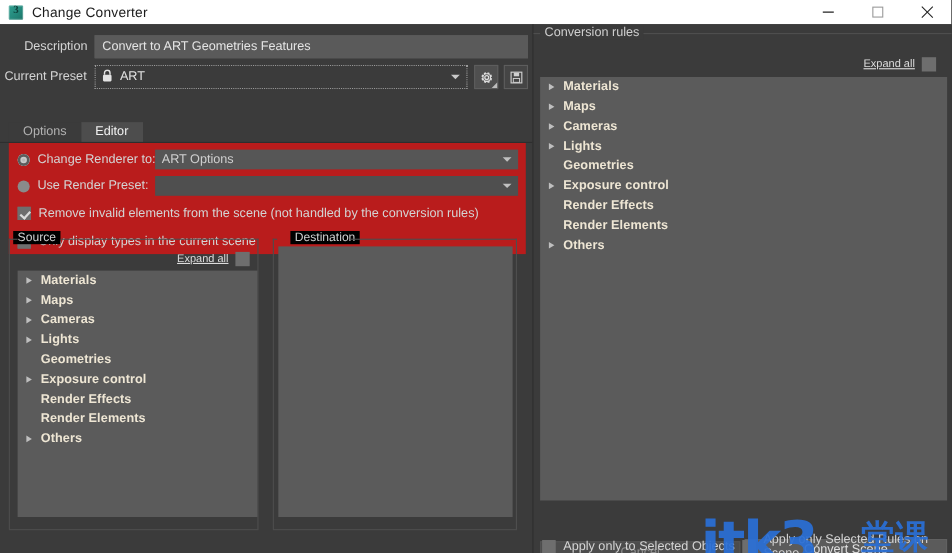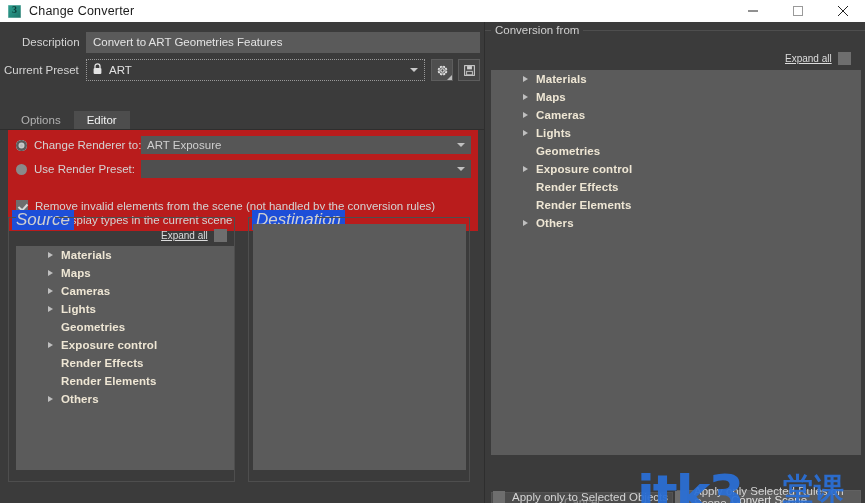--- a/index.html
+++ b/index.html
@@ -122,32 +122,31 @@
     height:18px;background:#565656;box-sizing:border-box;
     display:flex;align-items:center;color:#cfcfcf;font-size:11.5px;padding-left:6px;
   }
   .combo-flat.empty{background:#4f4f4f;}
   .combo-flat .ca{margin-left:auto;margin-right:6px;
     width:0;height:0;border-left:4px solid transparent;border-right:4px solid transparent;
     border-top:4px solid #c0c0c0;}
 
   
   .grp-title{
-    position:absolute;font-size:17px;color:#cfcfcf;background:#1d4ed8;
+    position:absolute;font-size:11px;color:#cfcfcf;background:#000000;
     padding:0 4px;
-    font-style:italic;
   }
   .grp-line{position:absolute;border-top:1px solid #4e4e4e;}
 
   .treebox{
     position:absolute;background:#5b5b5b;overflow:hidden;
   }
   .treebox.empty{background:#5b5b5b;}
   .tree-item{
-    height:18px;display:flex;align-items:center;padding-left:8px;margin-left:24px;
+    height:18px;display:flex;align-items:center;padding-left:8px;
   }
   .tri{
     width:0;height:0;border-top:3.5px solid transparent;border-bottom:3.5px solid transparent;
     border-left:5px solid #bfbfbf;margin-right:8px;flex:none;
   }
   .tri.hidden{border-left-color:transparent;}
   .tree-label{
     font-weight:bold;font-size:11.5px;color:#eee6d4;letter-spacing:.1px;
   }
 
@@ -248,34 +247,34 @@
       </div>
       <div class="tabs-underline"></div>
 
       <div class="optpanel">
 
         <div class="opt-row" style="left:8px;top:5px;width:455px;">
           <span class="radio on"></span>
           <span class="lbl">Change Renderer to:</span>
         </div>
         <div class="combo-flat" style="position:absolute;left:133px;top:6px;width:330px;">
-          <span>ART Exposure</span>
+          <span>ART Options</span>
           <span class="ca"></span>
         </div>
 
         <div class="opt-row" style="left:8px;top:29px;width:455px;">
           <span class="radio off"></span>
           <span class="lbl">Use Render Preset:</span>
         </div>
         <div class="combo-flat empty" style="position:absolute;left:133px;top:30px;width:330px;">
           <span></span>
           <span class="ca"></span>
         </div>
 
-        <div class="opt-row" style="left:8px;top:66px;width:455px;">
+        <div class="opt-row" style="left:8px;top:54px;width:455px;">
           <span class="chk checked"></span>
           <span class="lbl">Remove invalid elements from the scene (not handled by the conversion rules)</span>
         </div>
 
         <div class="opt-row" style="left:8px;top:80px;width:455px;">
           <span class="chk"></span>
           <span class="lbl">Only display types in the current scene</span>
         </div>
       </div>
 
@@ -323,34 +322,34 @@
           <div class="tree-item" style="padding-left: 8px;">
             <span class="tri hidden"></span>
             <span class="tree-label">Render Elements</span>
           </div>
           <div class="tree-item" style="padding-left: 8px;">
             <span class="tri"></span>
             <span class="tree-label">Others</span>
           </div>
         </div>
 
-      <div class="grp-title" style="left:252px;top:188px;">Destination</div>
+      <div class="grp-title" style="left:264px;top:188px;">Destination</div>
       <div class="grp-line" style="left:248px;top:195px;width:4px;"></div>
       <div class="grp-line" style="left:318px;top:195px;width:152px;"></div>
       <div class="grp-line" style="left:248px;top:195px;width:1px;height:264px;border-left:1px solid #4e4e4e;border-top:none;"></div>
       <div class="grp-line" style="left:469px;top:195px;width:1px;height:264px;border-left:1px solid #4e4e4e;border-top:none;"></div>
       <div class="grp-line" style="left:248px;top:459px;width:222px;"></div>
 
       <div class="treebox empty" id="dest-tree" style="left:253px;top:202px;width:213px;height:246px;"></div>
 
     </div>
 
     <div class="right">
       <div class="cr-line"></div>
-      <div class="cr-title">Conversion from</div>
+      <div class="cr-title">Conversion rules</div>
 
       <div class="expand-wrap" style="left:300px;top:30px;">
         <span class="expand-lbl">Expand all</span>
         <span class="expand-chk"></span>
       </div>
 
       <div class="treebox" id="rules-tree" style="left:6px;top:48px;width:370px;height:385px;">
           <div class="tree-item" style="padding-left: 8px;">
             <span class="tri"></span>
             <span class="tree-label">Materials</span>

